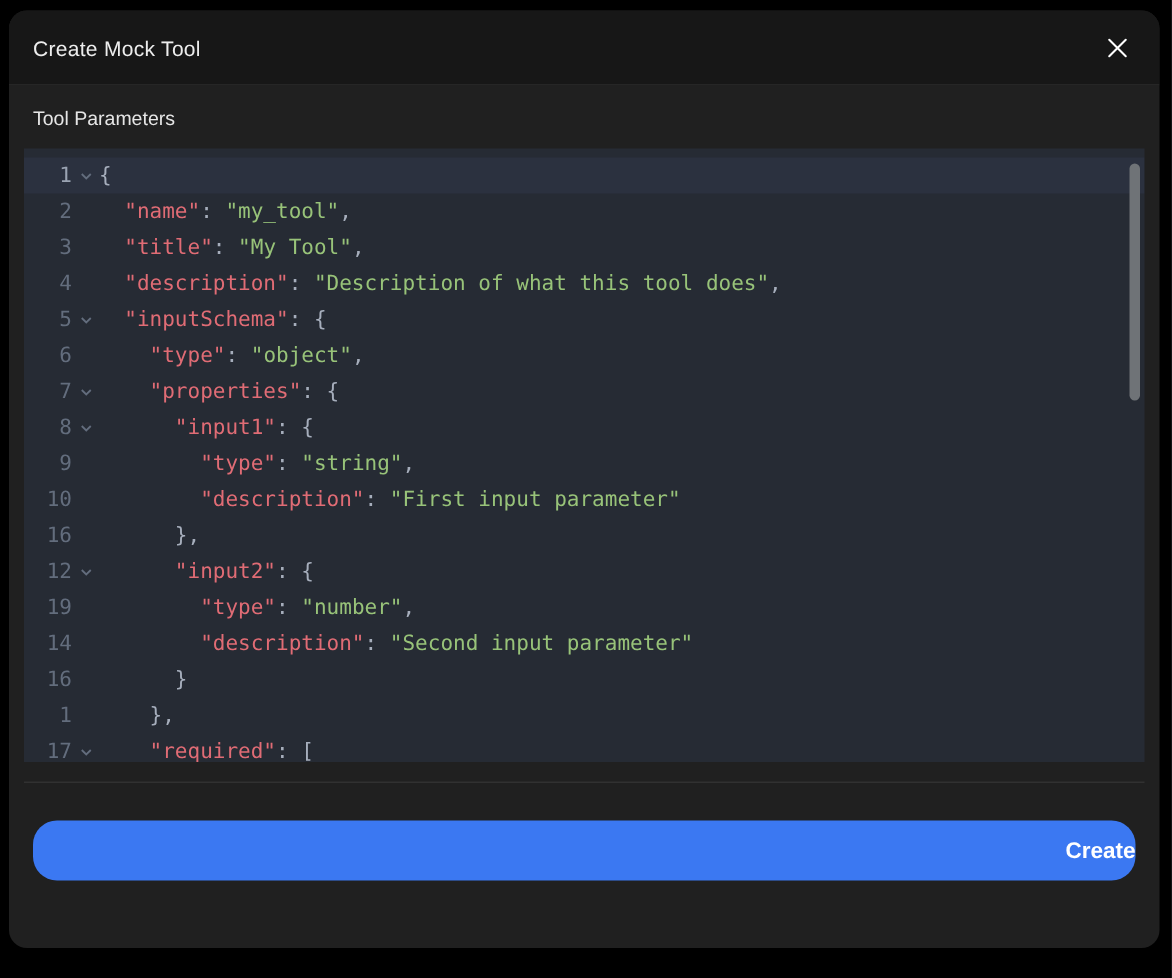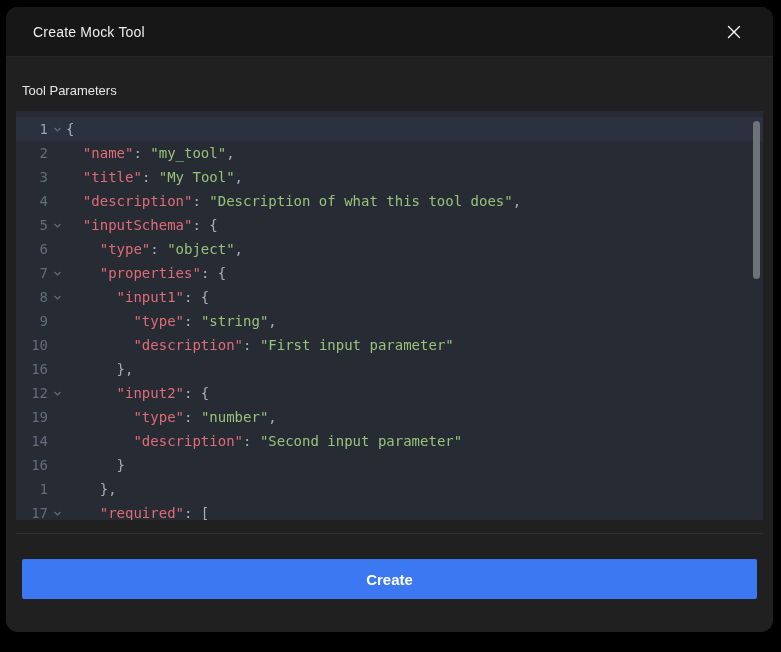--- a/index.html
+++ b/index.html
@@ -10,29 +10,29 @@
   }
   *{margin:0;padding:0;box-sizing:border-box;}
   html,body{width:781px;height:652px;overflow:hidden;}
   body{background:var(--backdrop);font-family:"Liberation Sans",sans-serif;}
   .dialog{
     position:absolute;left:6px;top:7px;width:767px;height:625px;
     background:var(--dialog-bg);border-radius:12px;overflow:hidden;
   }
   .header{
     height:50px;background:var(--header-bg);border-bottom:1px solid #262626;
-    display:flex;align-items:center;justify-content:space-between;padding:0 27px;
+    display:flex;align-items:center;justify-content:space-between;padding:0 16px;
   }
   .title{font-size:14px;font-weight:500;color:var(--title-text);letter-spacing:.2px;}
   .close-btn{
     background:none;border:none;cursor:pointer;width:24px;height:24px;
     display:flex;align-items:center;justify-content:center;padding:0;
   }
   .body{padding:0 10px;}
-  .section-label{margin-top:26px;padding-left:6px;font-size:13px;color:var(--label-text);}
+  .section-label{margin-top:14px;padding-left:6px;font-size:13px;color:var(--label-text);}
   .editor{
     position:relative;margin-top:13px;height:409px;background:var(--editor-bg);
     overflow:hidden;font-family:"DejaVu Sans Mono","Liberation Mono",monospace;
     font-size:14px;line-height:24px;padding-top:6px;
   }
   .cm-line{display:flex;height:24px;white-space:pre;}
   .cm-line.active{background:var(--active-line-bg);}
   .ln{
     width:32px;flex:0 0 32px;text-align:right;color:var(--line-number);
     user-select:none;
@@ -54,22 +54,22 @@
     margin-top:24px;display:flex;align-items:center;justify-content:space-between;
     padding-left:6px;
   }
   .examples-label{font-size:13.5px;color:var(--label-text);}
   .add-example{
     background:none;border:none;cursor:pointer;color:var(--link);
     font-family:"Liberation Sans",sans-serif;font-size:13.5px;font-weight:700;padding:0 14px;
   }
   .create-btn{
     display:block;width:calc(100% - 12px);margin:25px auto 0 auto;height:40px;
-    background:var(--primary-button);border:none;border-radius:2px;cursor:pointer;
-    color:#ffffff;font-family:"Liberation Sans",sans-serif;font-size:15px;font-weight:700;
+    background:var(--primary-button);border:none;border-radius:16px;cursor:pointer;
+    color:#ffffff;font-family:"Liberation Sans",sans-serif;font-size:15px;font-weight:700;text-align:right;
   }
 </style>
 </head>
 <body>
 
 <div class="dialog">
 
   <div class="header">
     <div class="title">Create Mock Tool</div>
     <button class="close-btn" aria-label="Close">

